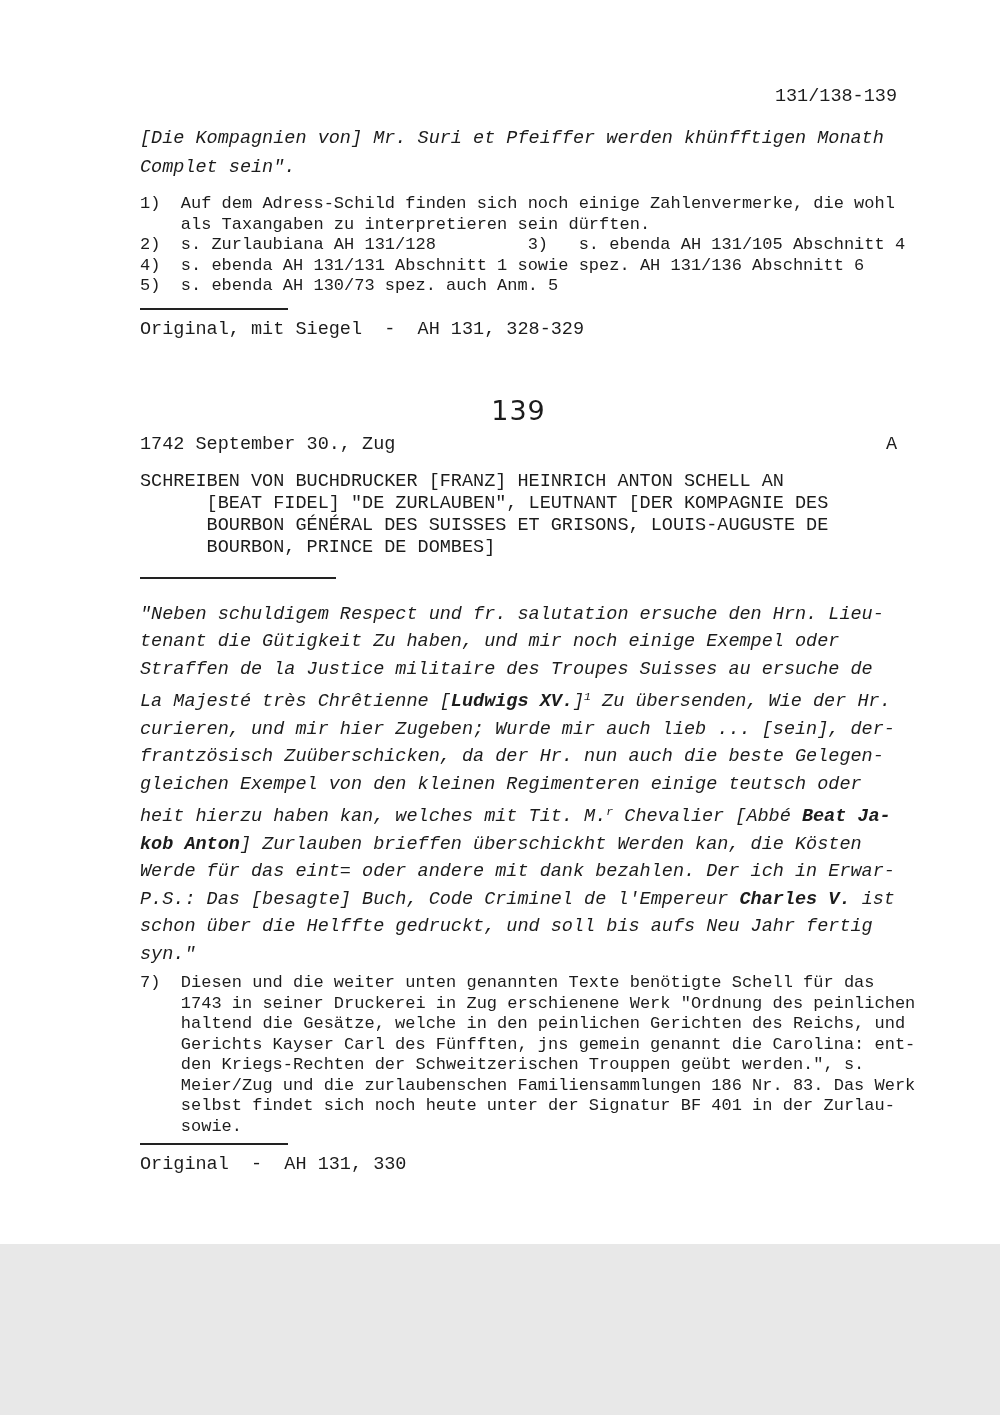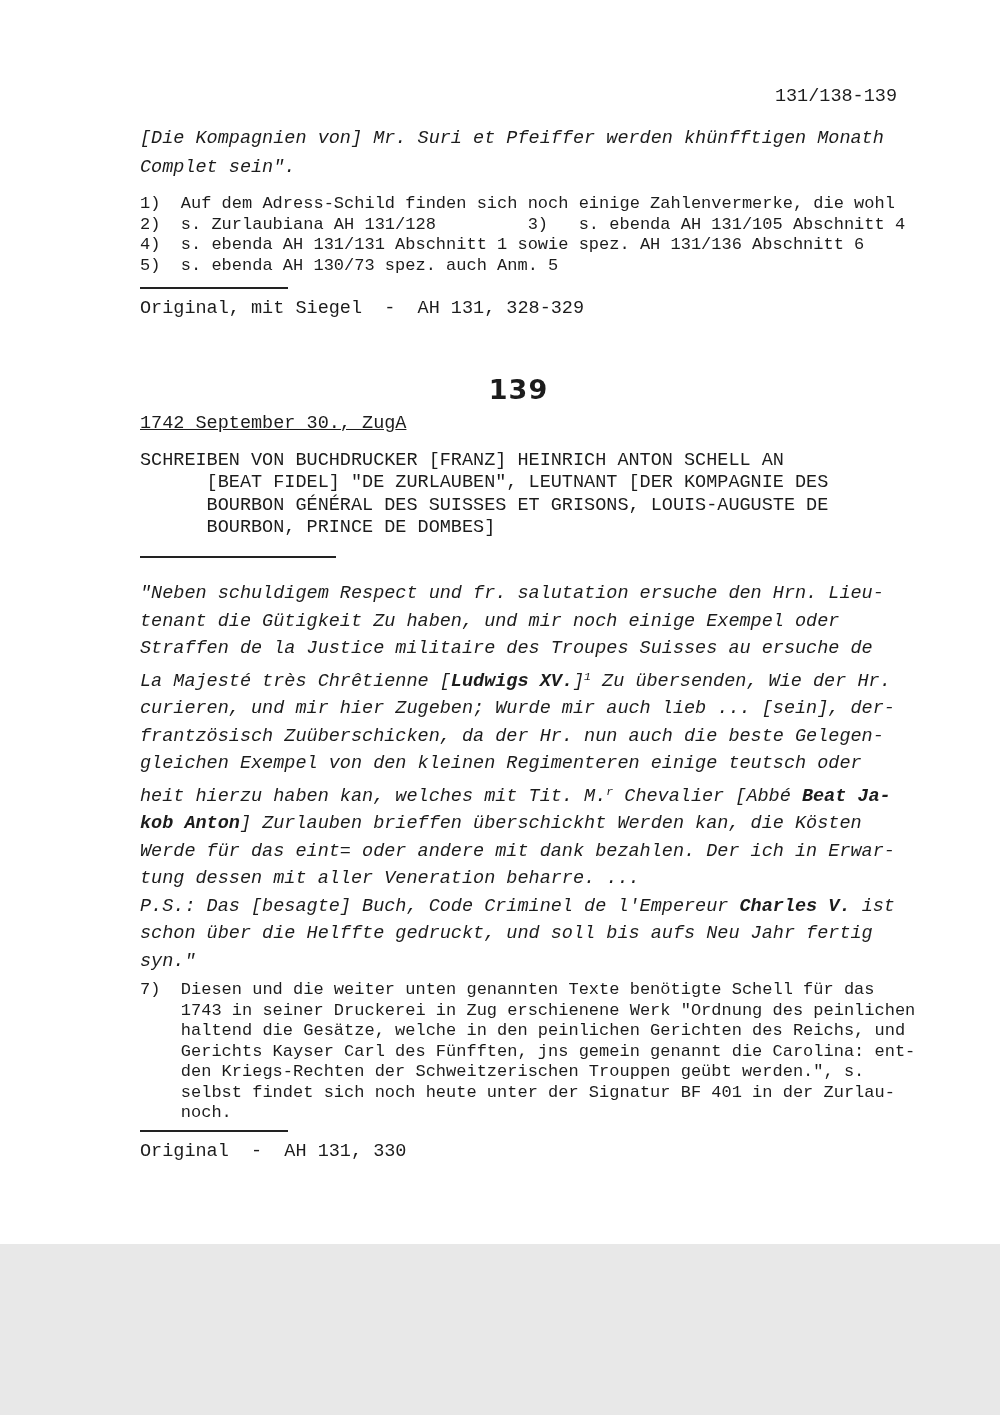--- a/index.html
+++ b/index.html
@@ -16,42 +16,43 @@
   .fn1{margin-top:12px;}
   .fn2{margin-top:5px;}
   .rule{height:2px;background:#222;border:0;}
   .rule-1{width:148px;margin-top:11px;}
   .rule-2{width:196px;margin-top:17px;}
   .rule-3{width:148px;margin-top:6px;}
   .source{margin-top:9px;line-height:22px;white-space:pre;}
   .entry-number{
     margin-top:54px;text-align:center;line-height:31px;
     font-family:"DejaVu Sans","Liberation Sans",sans-serif;
-    font-size:27px;letter-spacing:1px;font-weight:bold;
+    font-size:27px;letter-spacing:1px;
   }
-  .date-line{margin-top:8px;line-height:21px;display:flex;justify-content:flex-start;text-decoration:underline;}
+  .date-line{margin-top:8px;line-height:21px;display:flex;justify-content:space-between;}
   .title-block{margin-top:16px;line-height:22.3px;}
   .letter-quote{margin-top:22px;font-style:italic;line-height:27.5px;}
   .b{font-weight:bold;}
   .sup{font-size:0.62em;vertical-align:0.52em;letter-spacing:0;}
 </style>
 </head>
 <body>
 
 <div class="page">
 
   <div class="pageref">131/138-139</div>
 
   <div class="intro-quote">
       <div class="tline"><span>[Die Kompagnien von] Mr. Suri et Pfeiffer werden khünfftigen Monath</span></div>
       <div class="tline"><span>Complet sein".</span></div>
     </div>
 
   <div class="footnotes fn1">
       <div class="tline"><span>1)  Auf dem Adress-Schild finden sich noch einige Zahlenvermerke, die wohl</span></div>
+      <div class="tline"><span>    als Taxangaben zu interpretieren sein dürften.</span></div>
       <div class="tline"><span>2)  s. Zurlaubiana AH 131/128         3)   s. ebenda AH 131/105 Abschnitt 4</span></div>
       <div class="tline"><span>4)  s. ebenda AH 131/131 Abschnitt 1 sowie spez. AH 131/136 Abschnitt 6</span></div>
       <div class="tline"><span>5)  s. ebenda AH 130/73 spez. auch Anm. 5</span></div>
     </div>
 
   <div class="rule rule-1"></div>
 
   <div class="source">Original, mit Siegel  -  AH 131, 328-329</div>
 
   <div class="entry-number">139</div>
@@ -74,33 +75,33 @@
       <div class="tline"><span>"Neben schuldigem Respect und fr. salutation ersuche den Hrn. Lieu-</span></div>
       <div class="tline"><span>tenant die Gütigkeit Zu haben, und mir noch einige Exempel oder</span></div>
       <div class="tline"><span>Straffen de la Justice militaire des Troupes Suisses au ersuche de</span></div>
       <div class="tline"><span>La Majesté très Chrêtienne [</span><span class="b">Ludwigs XV.</span><span>]</span><span class="sup">1</span><span> Zu übersenden, Wie der Hr.</span></div>
       <div class="tline"><span>curieren, und mir hier Zugeben; Wurde mir auch lieb ... [sein], der-</span></div>
       <div class="tline"><span>frantzösisch Zuüberschicken, da der Hr. nun auch die beste Gelegen-</span></div>
       <div class="tline"><span>gleichen Exempel von den kleinen Regimenteren einige teutsch oder</span></div>
       <div class="tline"><span>heit hierzu haben kan, welches mit Tit. M.</span><span class="sup">r</span><span> Chevalier [Abbé </span><span class="b">Beat Ja-</span></div>
       <div class="tline"><span class="b">kob Anton</span><span>] Zurlauben brieffen überschickht Werden kan, die Kösten</span></div>
       <div class="tline"><span>Werde für das eint= oder andere mit dank bezahlen. Der ich in Erwar-</span></div>
-      <div class="tline"><span>tung dessen mit aller Veneration beharre. ...</span></div>
       <div class="tline"><span>P.S.: Das [besagte] Buch, Code Criminel de l'Empereur </span><span class="b">Charles V.</span><span> ist</span></div>
       <div class="tline"><span>schon über die Helffte gedruckt, und soll bis aufs Neu Jahr fertig</span></div>
       <div class="tline"><span>syn."</span></div>
     </div>
 
   <div class="footnotes fn2">
       <div class="tline"><span>7)  Diesen und die weiter unten genannten Texte benötigte Schell für das</span></div>
       <div class="tline"><span>    1743 in seiner Druckerei in Zug erschienene Werk "Ordnung des peinlichen</span></div>
       <div class="tline"><span>    haltend die Gesätze, welche in den peinlichen Gerichten des Reichs, und</span></div>
       <div class="tline"><span>    Gerichts Kayser Carl des Fünfften, jns gemein genannt die Carolina: ent-</span></div>
       <div class="tline"><span>    den Kriegs-Rechten der Schweitzerischen Trouppen geübt werden.", s.</span></div>
+      <div class="tline"><span>    Meier/Zug und die zurlaubenschen Familiensammlungen 186 Nr. 83. Das Werk</span></div>
       <div class="tline"><span>    selbst findet sich noch heute unter der Signatur BF 401 in der Zurlau-</span></div>
-      <div class="tline"><span>    noch.</span></div>
+      <div class="tline"><span>    sowie.</span></div>
     </div>
 
   <div class="rule rule-3"></div>
 
   <div class="source">Original  -  AH 131, 330</div>
 
 </div>
 
 </body></html>

